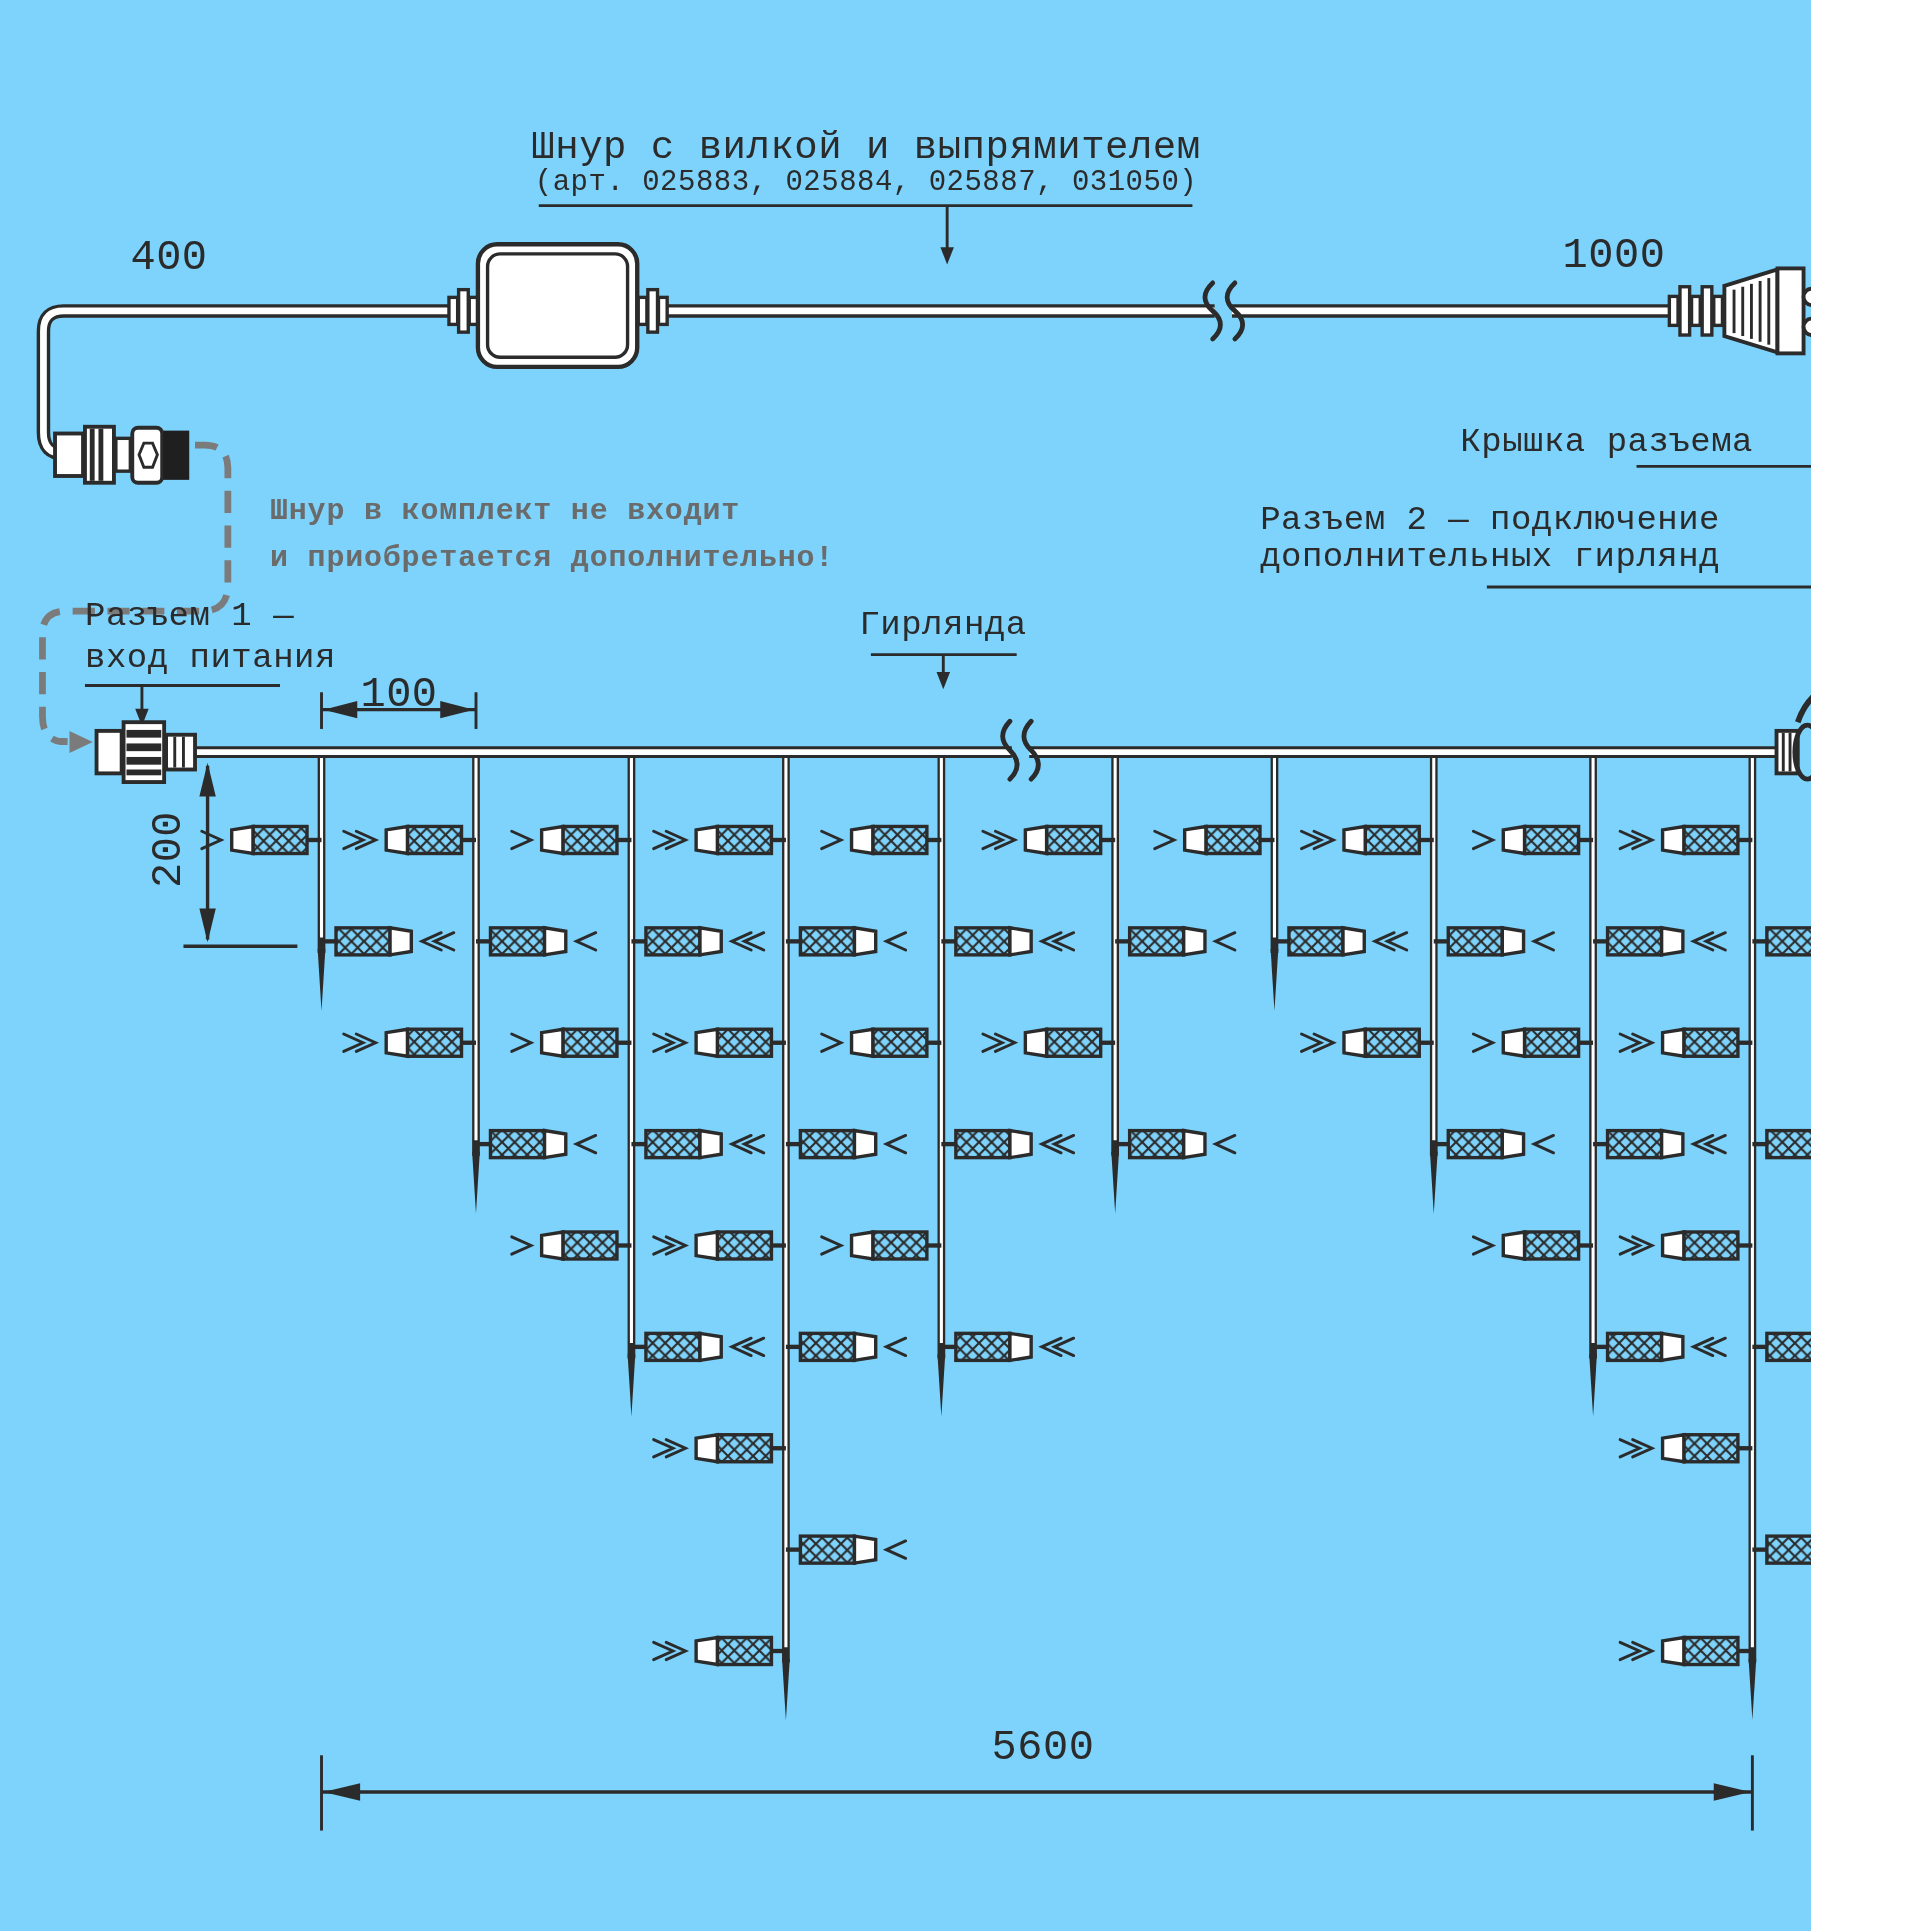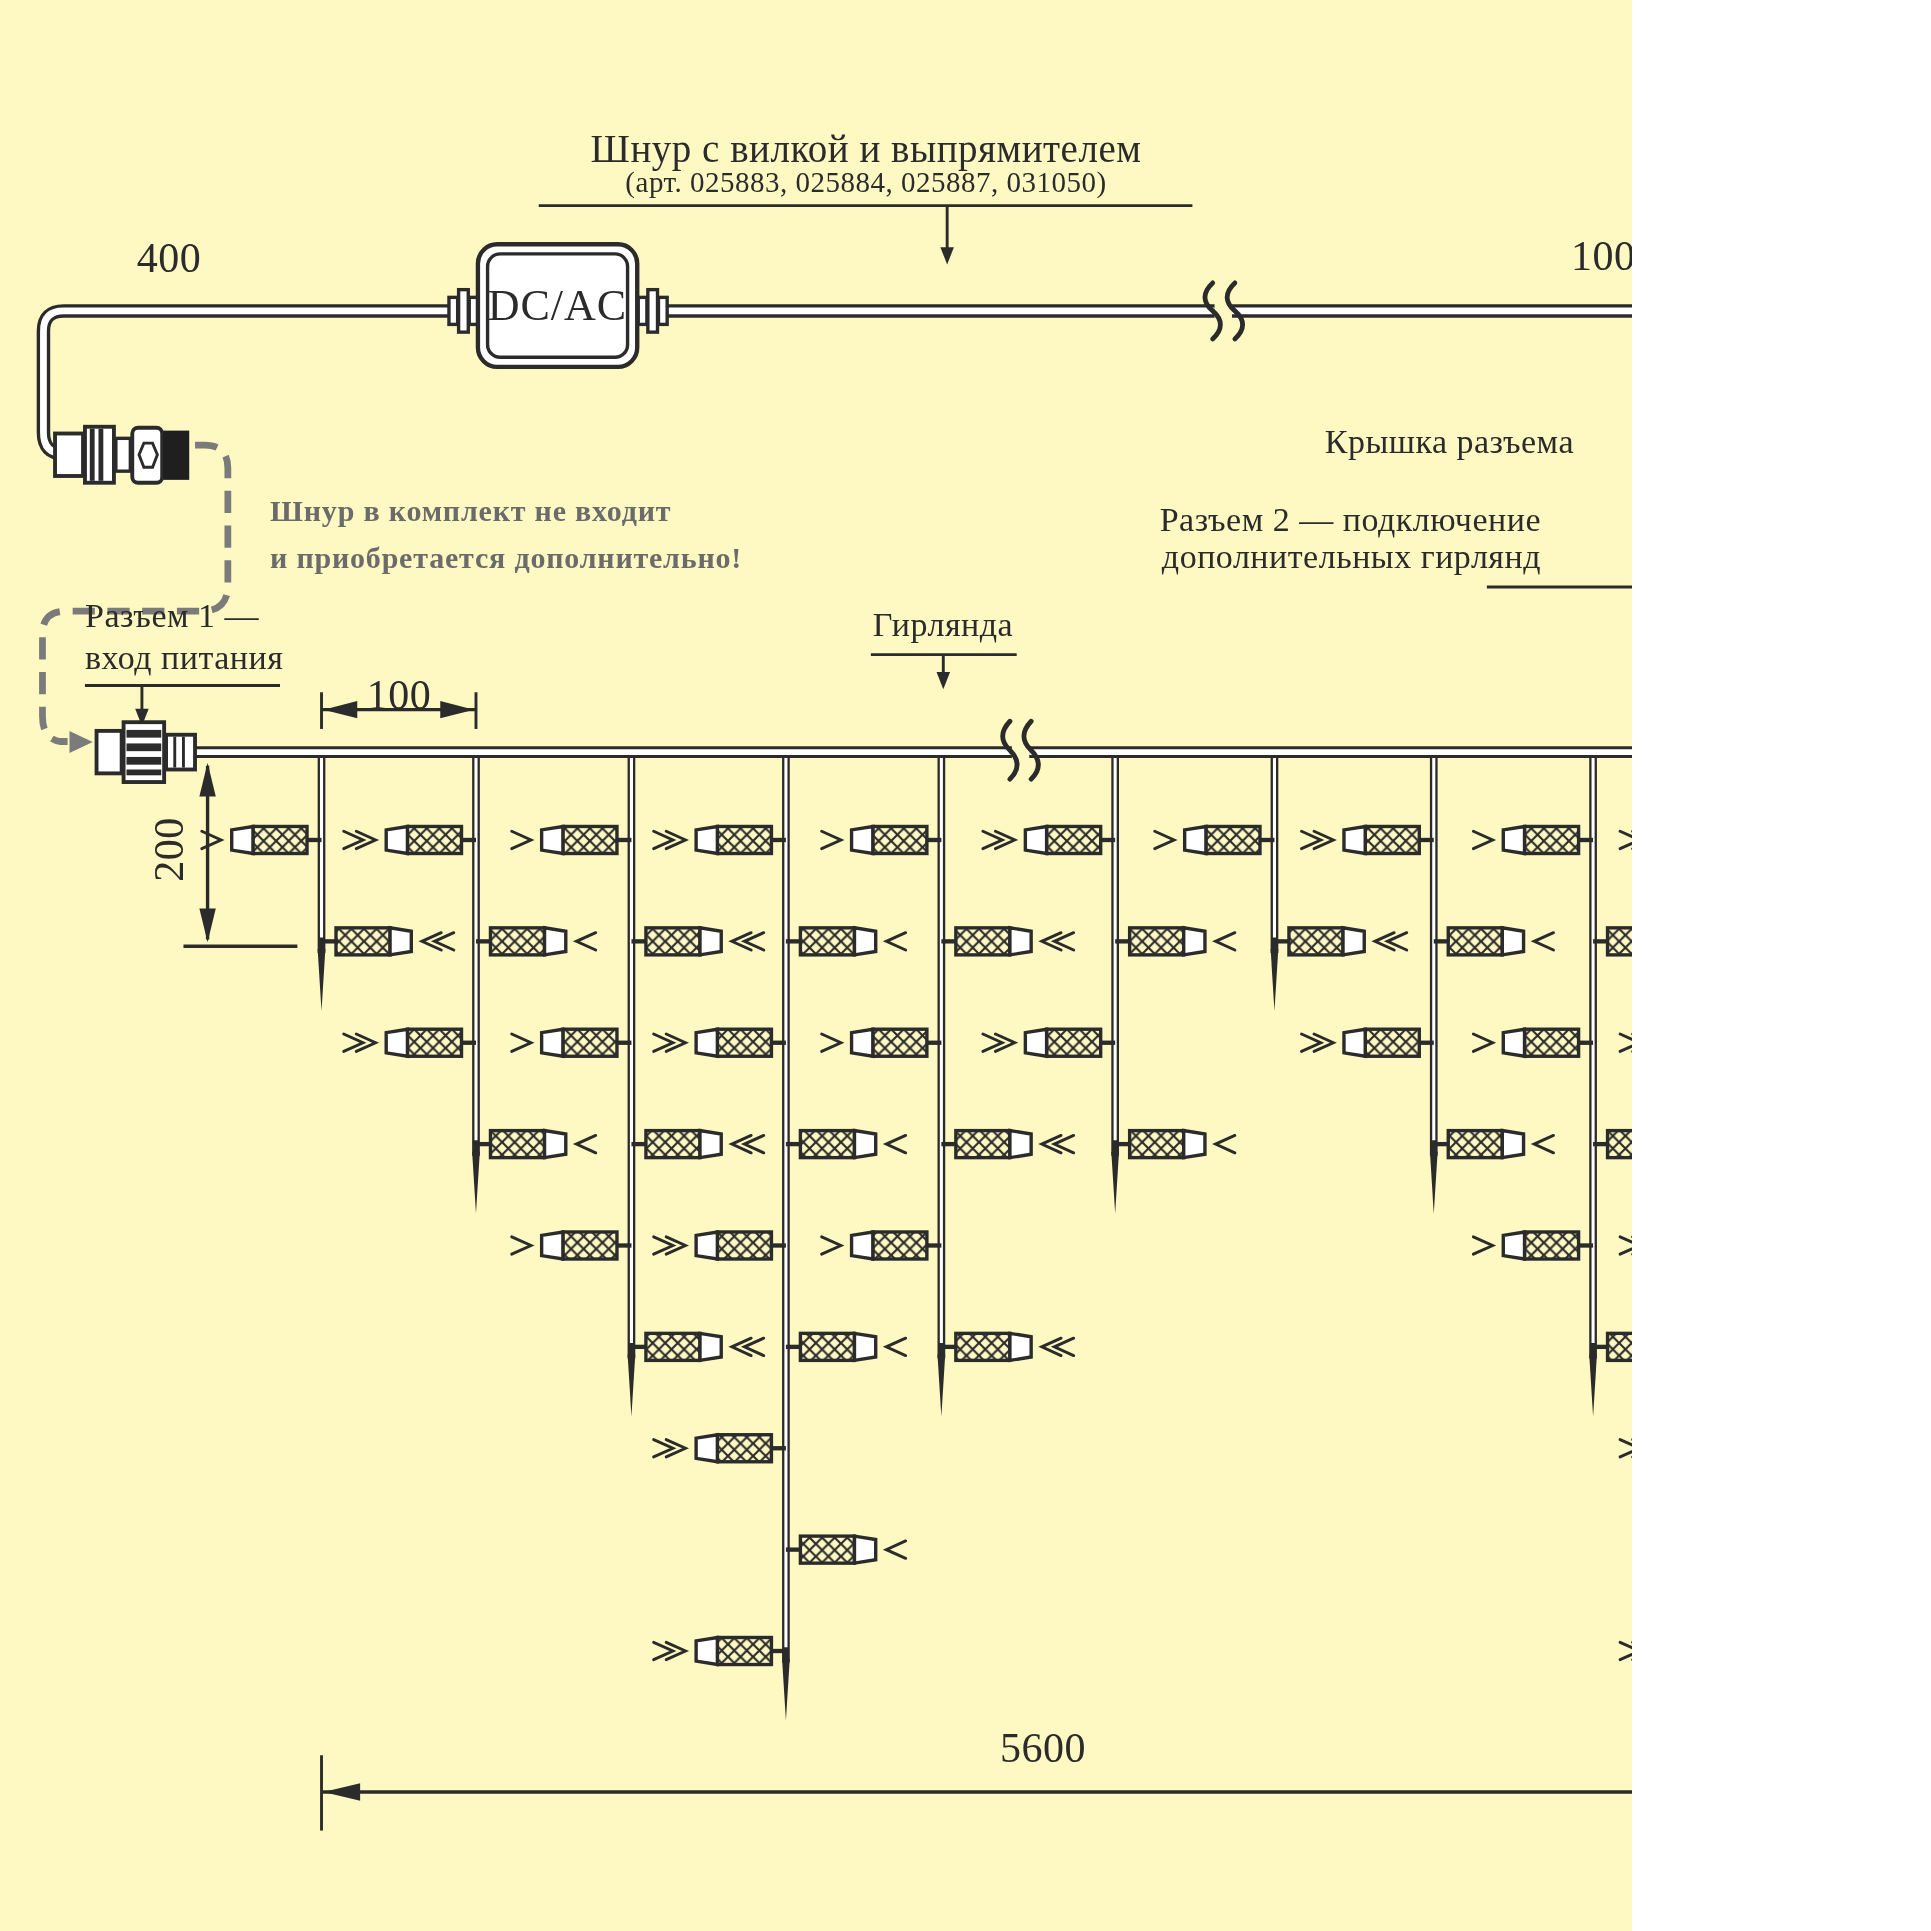--- a/index.html
+++ b/index.html
@@ -1,17 +1,17 @@
 <!DOCTYPE html>
 <html><head>
 <meta charset="utf-8">
 <style>
   html,body{margin:0;padding:0;background:#fff;}
-  .canvas{position:relative;width:1632px;height:1931px;background:#fef9c3;overflow:hidden;
-          font-family:Liberation Serif, serif;}
+  .canvas{position:relative;width:1811px;height:1931px;background:#7dd3fc;overflow:hidden;
+          font-family:Liberation Mono, monospace;}
   svg{position:absolute;left:0;top:0;}
   .t{position:absolute;color:#2b2b2b;white-space:nowrap;letter-spacing:0.5px;}
   .num{font-size:42px;}
   .lbl{font-size:34px;}
   .ctr{transform:translateX(-50%);}
   .rot{transform:rotate(-90deg);text-align:center;}
   .note{font-weight:bold;color:#6b6b6b;font-size:30px;letter-spacing:0.8px;}
 </style>
 </head>
 <body>
@@ -443,21 +443,20 @@
     <rect x="1947" y="753" width="26" height="52" rx="9" fill="#1f1f1f" stroke="none"></rect>
   </g>
 </svg>
 
   <div class="t ctr" style="left:866px;top:126px;font-size:39px;">Шнур с вилкой и выпрямителем</div>
   <div class="t ctr" style="left:866px;top:166px;font-size:29px;">(арт. 025883, 025884, 025887, 031050)</div>
 
   <div class="t ctr num" style="left:169px;top:234px;">400</div>
   <div class="t ctr num" style="left:1614px;top:232px;">1000</div>
 
-  <div class="t" style="left:478px;top:244px;width:159px;height:123px;display:flex;align-items:center;justify-content:center;font-size:44px;letter-spacing:1px;">DC/AC</div>
 
   <div class="t note" style="left:270px;top:494px;">Шнур в комплект не входит</div>
   <div class="t note" style="left:270px;top:541px;">и приобретается дополнительно!</div>
 
   <div class="t lbl" style="left:85px;top:597px;">Разъем 1 —</div>
   <div class="t lbl" style="left:85px;top:639px;">вход питания</div>
 
   <div class="t ctr num" style="left:399px;top:649px;margin-top:22px;">100</div>
   <div class="t num rot" style="left:111px;top:830px;width:116px;height:39px;line-height:39px;">200</div>
 

